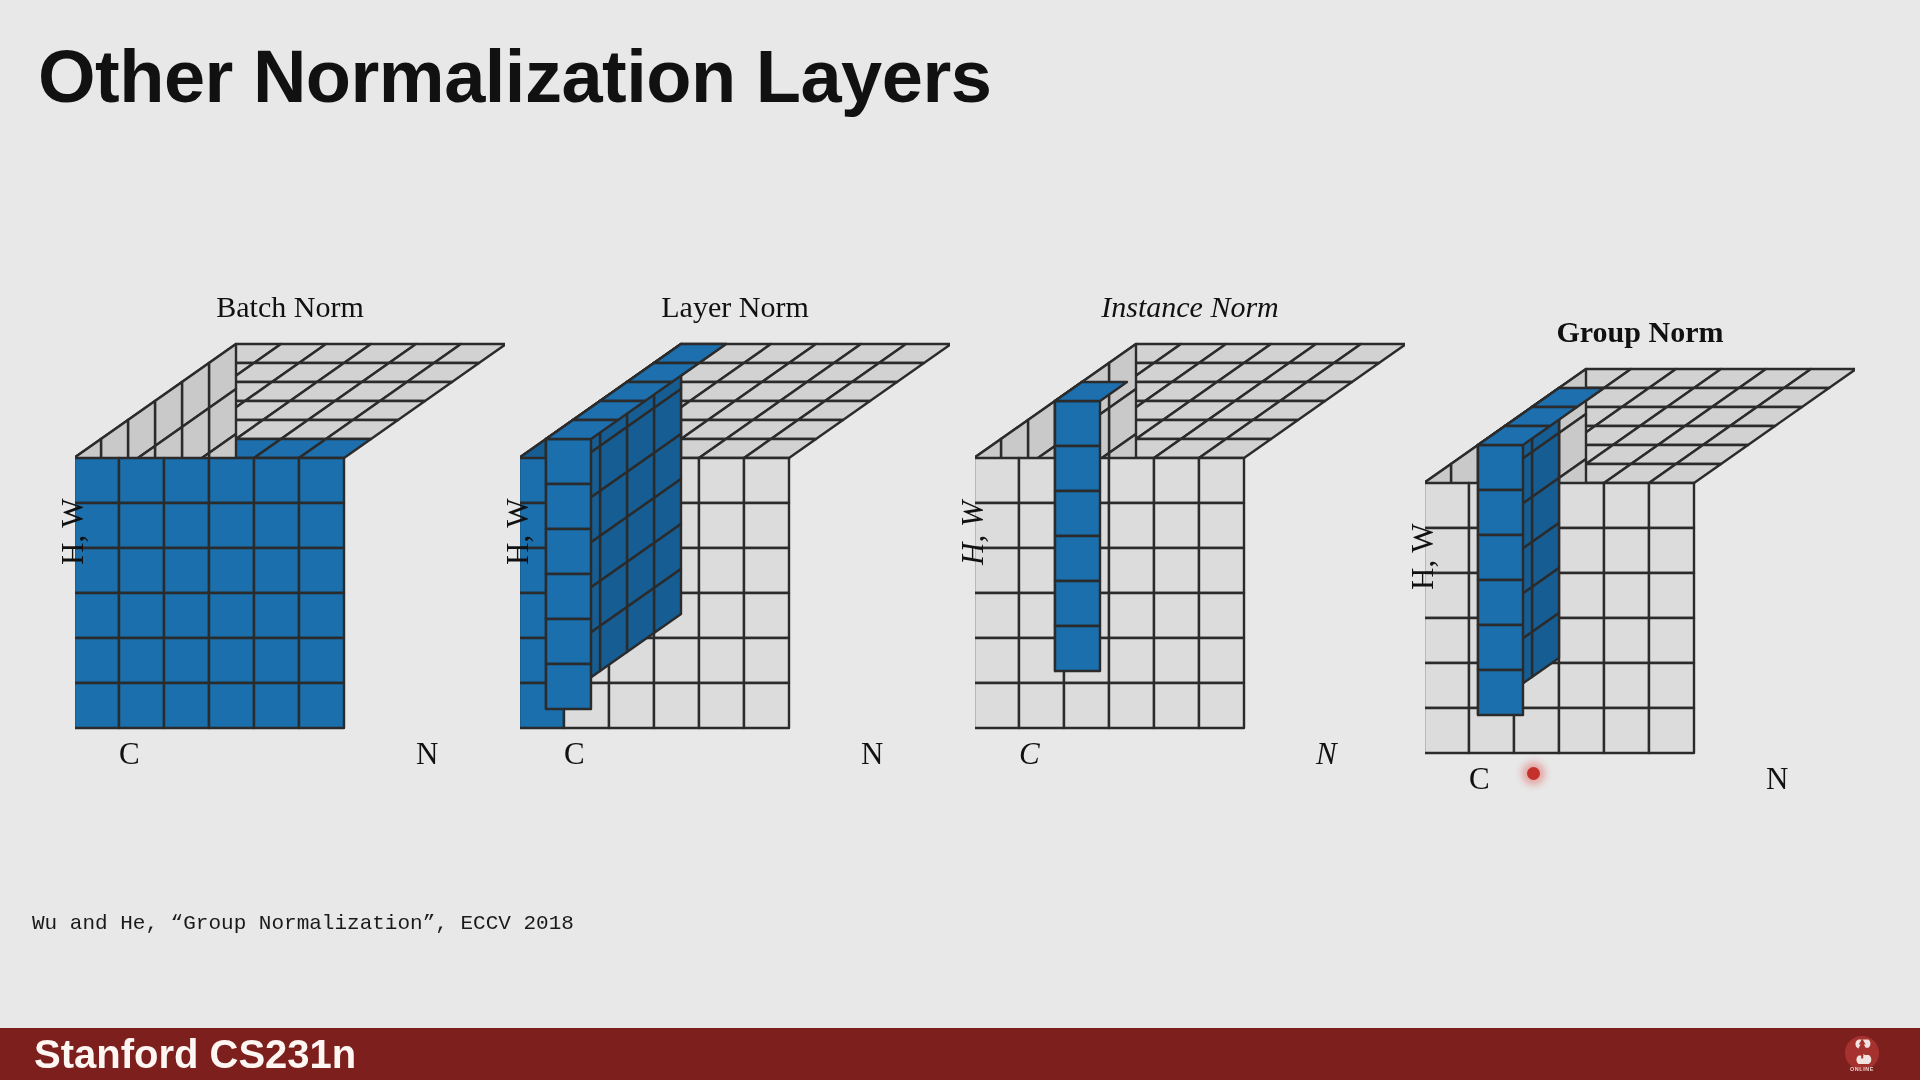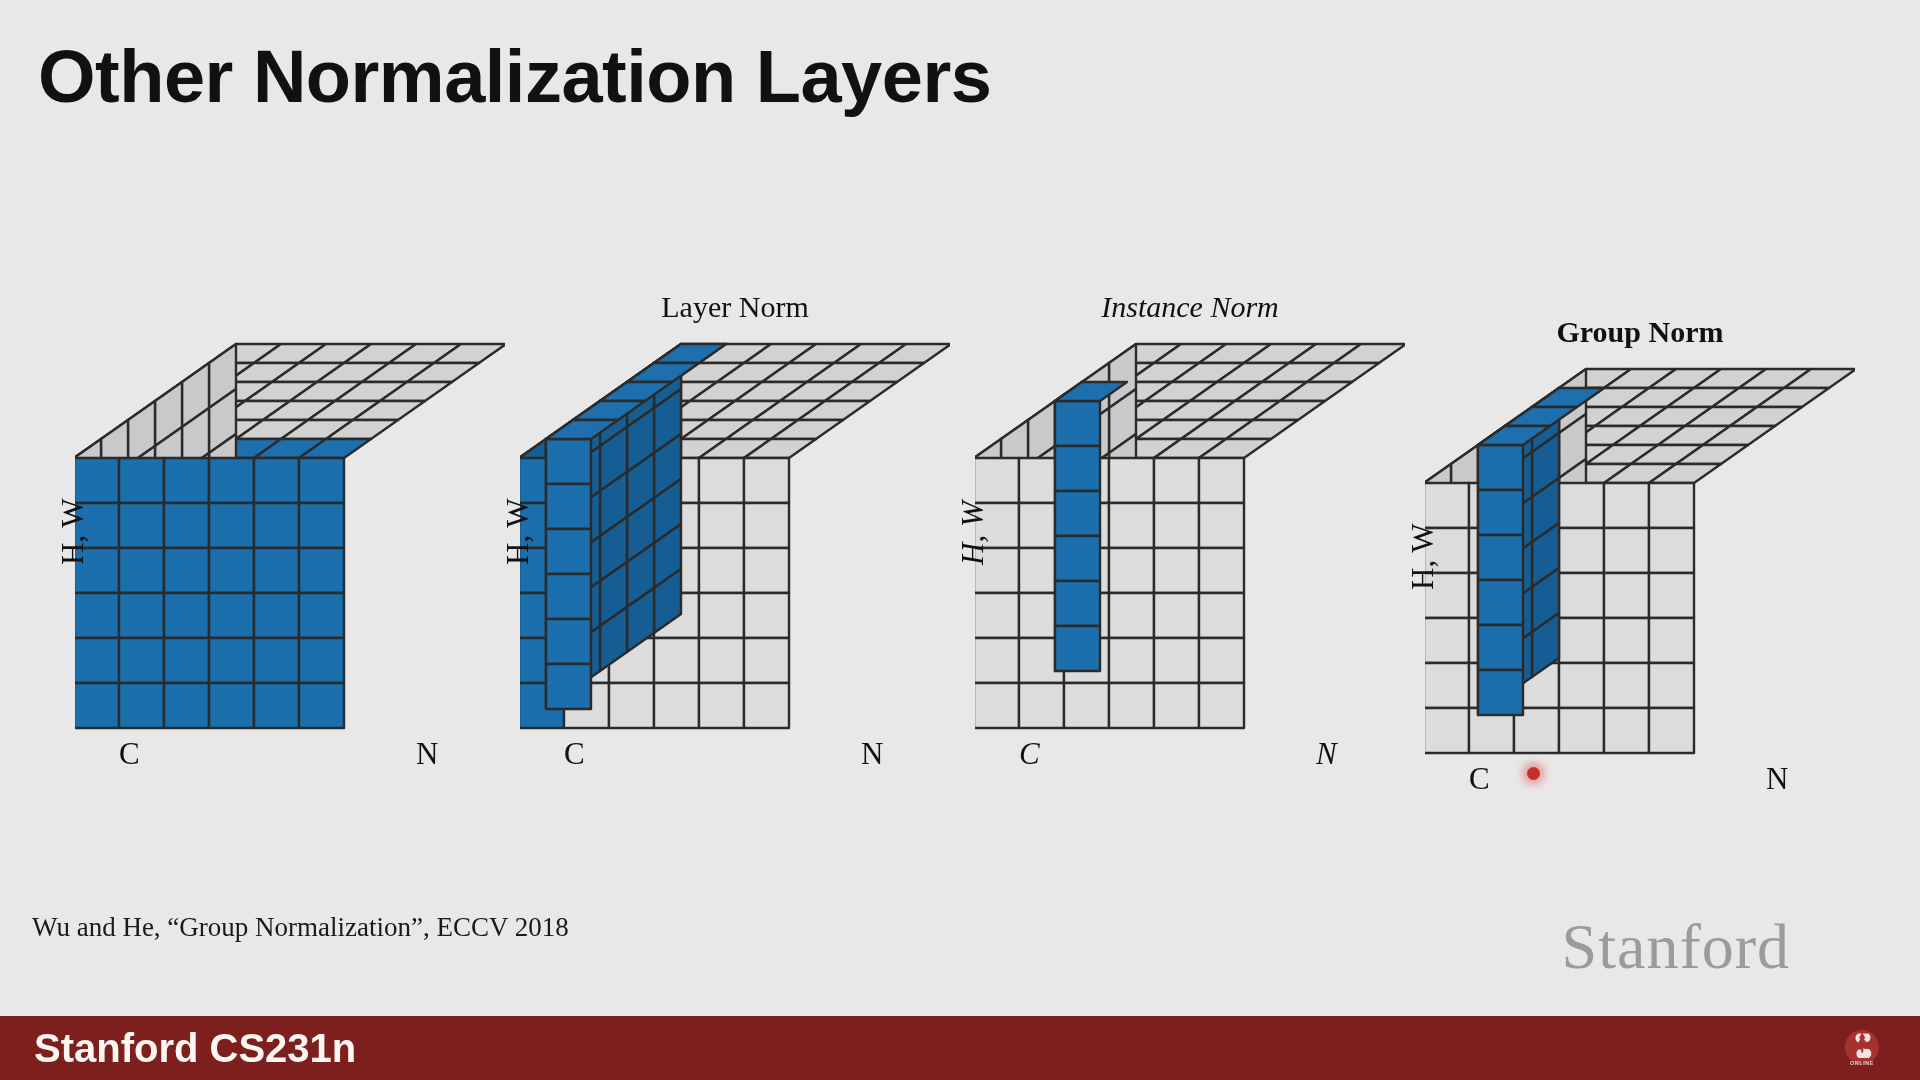--- a/index.html
+++ b/index.html
@@ -73,22 +73,22 @@
     transform:rotate(-90deg);
     transform-origin:left center;
   }
   .axis-c{ }
   .axis-n{ }
 
   
   .citation{
     position:absolute;
     left:32px; top:912px;
-    font-family:Liberation Serif, serif;
-    font-size:27px;
+    font-family:Liberation Mono, monospace;
+    font-size:21px;
     font-weight:400;
     color:#1a1a1a;
     white-space:nowrap;
   }
 
   
   .stanford-wordmark{
     position:absolute;
     right:130px; top:910px;
     font-family:"Liberation Serif",serif;
@@ -96,21 +96,21 @@
     font-weight:400;
     color:#9b9b9b;
     letter-spacing:1px;
     white-space:nowrap;
   }
 
   
   .bottom-bar{
     position:absolute;
     left:0; bottom:0;
-    width:1920px; height:64px;
+    width:1920px; height:52px;
     background:#7d201d;
     display:flex;
     align-items:center;
   }
   .bottom-bar-title{
     margin-left:34px;
     font-family:"Liberation Sans",sans-serif;
     font-size:40px;
     font-weight:700;
     color:#fdf6f2;
@@ -137,20 +137,21 @@
 </style>
 </head>
 <body>
 
 <div id="slide">
 
   <div class="slide-title">Other Normalization Layers</div>
 
   <div id="figure">
       <div class="panel" style="left: 75px;">
+        <div class="panel-title">Batch Norm</div>
         <div class="cube-wrap">
           <svg width="430" height="400" viewBox="0 0 430 400">
             <g transform="translate(-1.0,12.0)">
               <polygon points="162.00,0.00 207.00,0.00 180.00,19.00 135.00,19.00" fill="#d2d2d2" stroke="#2b2b2b" stroke-width="2.4" stroke-linejoin="round"></polygon>
               <polygon points="207.00,0.00 252.00,0.00 225.00,19.00 180.00,19.00" fill="#d2d2d2" stroke="#2b2b2b" stroke-width="2.4" stroke-linejoin="round"></polygon>
               <polygon points="252.00,0.00 297.00,0.00 270.00,19.00 225.00,19.00" fill="#d2d2d2" stroke="#2b2b2b" stroke-width="2.4" stroke-linejoin="round"></polygon>
               <polygon points="297.00,0.00 342.00,0.00 315.00,19.00 270.00,19.00" fill="#d2d2d2" stroke="#2b2b2b" stroke-width="2.4" stroke-linejoin="round"></polygon>
               <polygon points="342.00,0.00 387.00,0.00 360.00,19.00 315.00,19.00" fill="#d2d2d2" stroke="#2b2b2b" stroke-width="2.4" stroke-linejoin="round"></polygon>
               <polygon points="387.00,0.00 432.00,0.00 405.00,19.00 360.00,19.00" fill="#d2d2d2" stroke="#2b2b2b" stroke-width="2.4" stroke-linejoin="round"></polygon>
               <polygon points="135.00,19.00 180.00,19.00 153.00,38.00 108.00,38.00" fill="#d2d2d2" stroke="#2b2b2b" stroke-width="2.4" stroke-linejoin="round"></polygon>
@@ -700,21 +701,20 @@
           </svg>
           <div class="axis-label axis-hw">H, W</div>
           <div class="axis-label axis-c" style="left: 44px; top: 404px;">C</div>
           <div class="axis-label axis-n" style="left: 341px; top: 404px;">N</div>
         </div>
       </div>
     </div>
 
   <div class="citation">Wu and He, “Group Normalization”, ECCV 2018</div>
 
-  <div class="stanford-wordmark">Stanford</div>
 
   <div class="laser-dot"></div>
 
   <div class="bottom-bar">
     <div class="bottom-bar-title">Stanford CS231n</div>
     <div class="so-badge">
       <svg width="44" height="44" viewBox="0 0 44 44" aria-hidden="true">
         <circle cx="22" cy="21" r="17" fill="#a63230"></circle>
         <path d="M18.5 7.5 h10 a5.2 5.2 0 0 1 0 8.2 h-5 a4.6 4.6 0 0 0 0 7.2 h5.5 a5.4 5.4 0 0 1 0 9.0 h-10.5 a5.2 5.2 0 0 1 0 -8.4 h5 a4.4 4.4 0 0 0 0 -6.8 h-5 a5.0 5.0 0 0 1 0 -9.2 z" fill="#f1e3e0"></path>
         <path d="M22.2 6.5 L25.6 12.5 L23.8 12.5 L26.6 17.4 L24.6 17.4 L27.2 22.0 L23.2 22.0 L23.2 26.5 L21.2 26.5 L21.2 22.0 L17.2 22.0 L19.8 17.4 L17.8 17.4 L20.6 12.5 L18.8 12.5 Z" fill="#a63230"></path>

